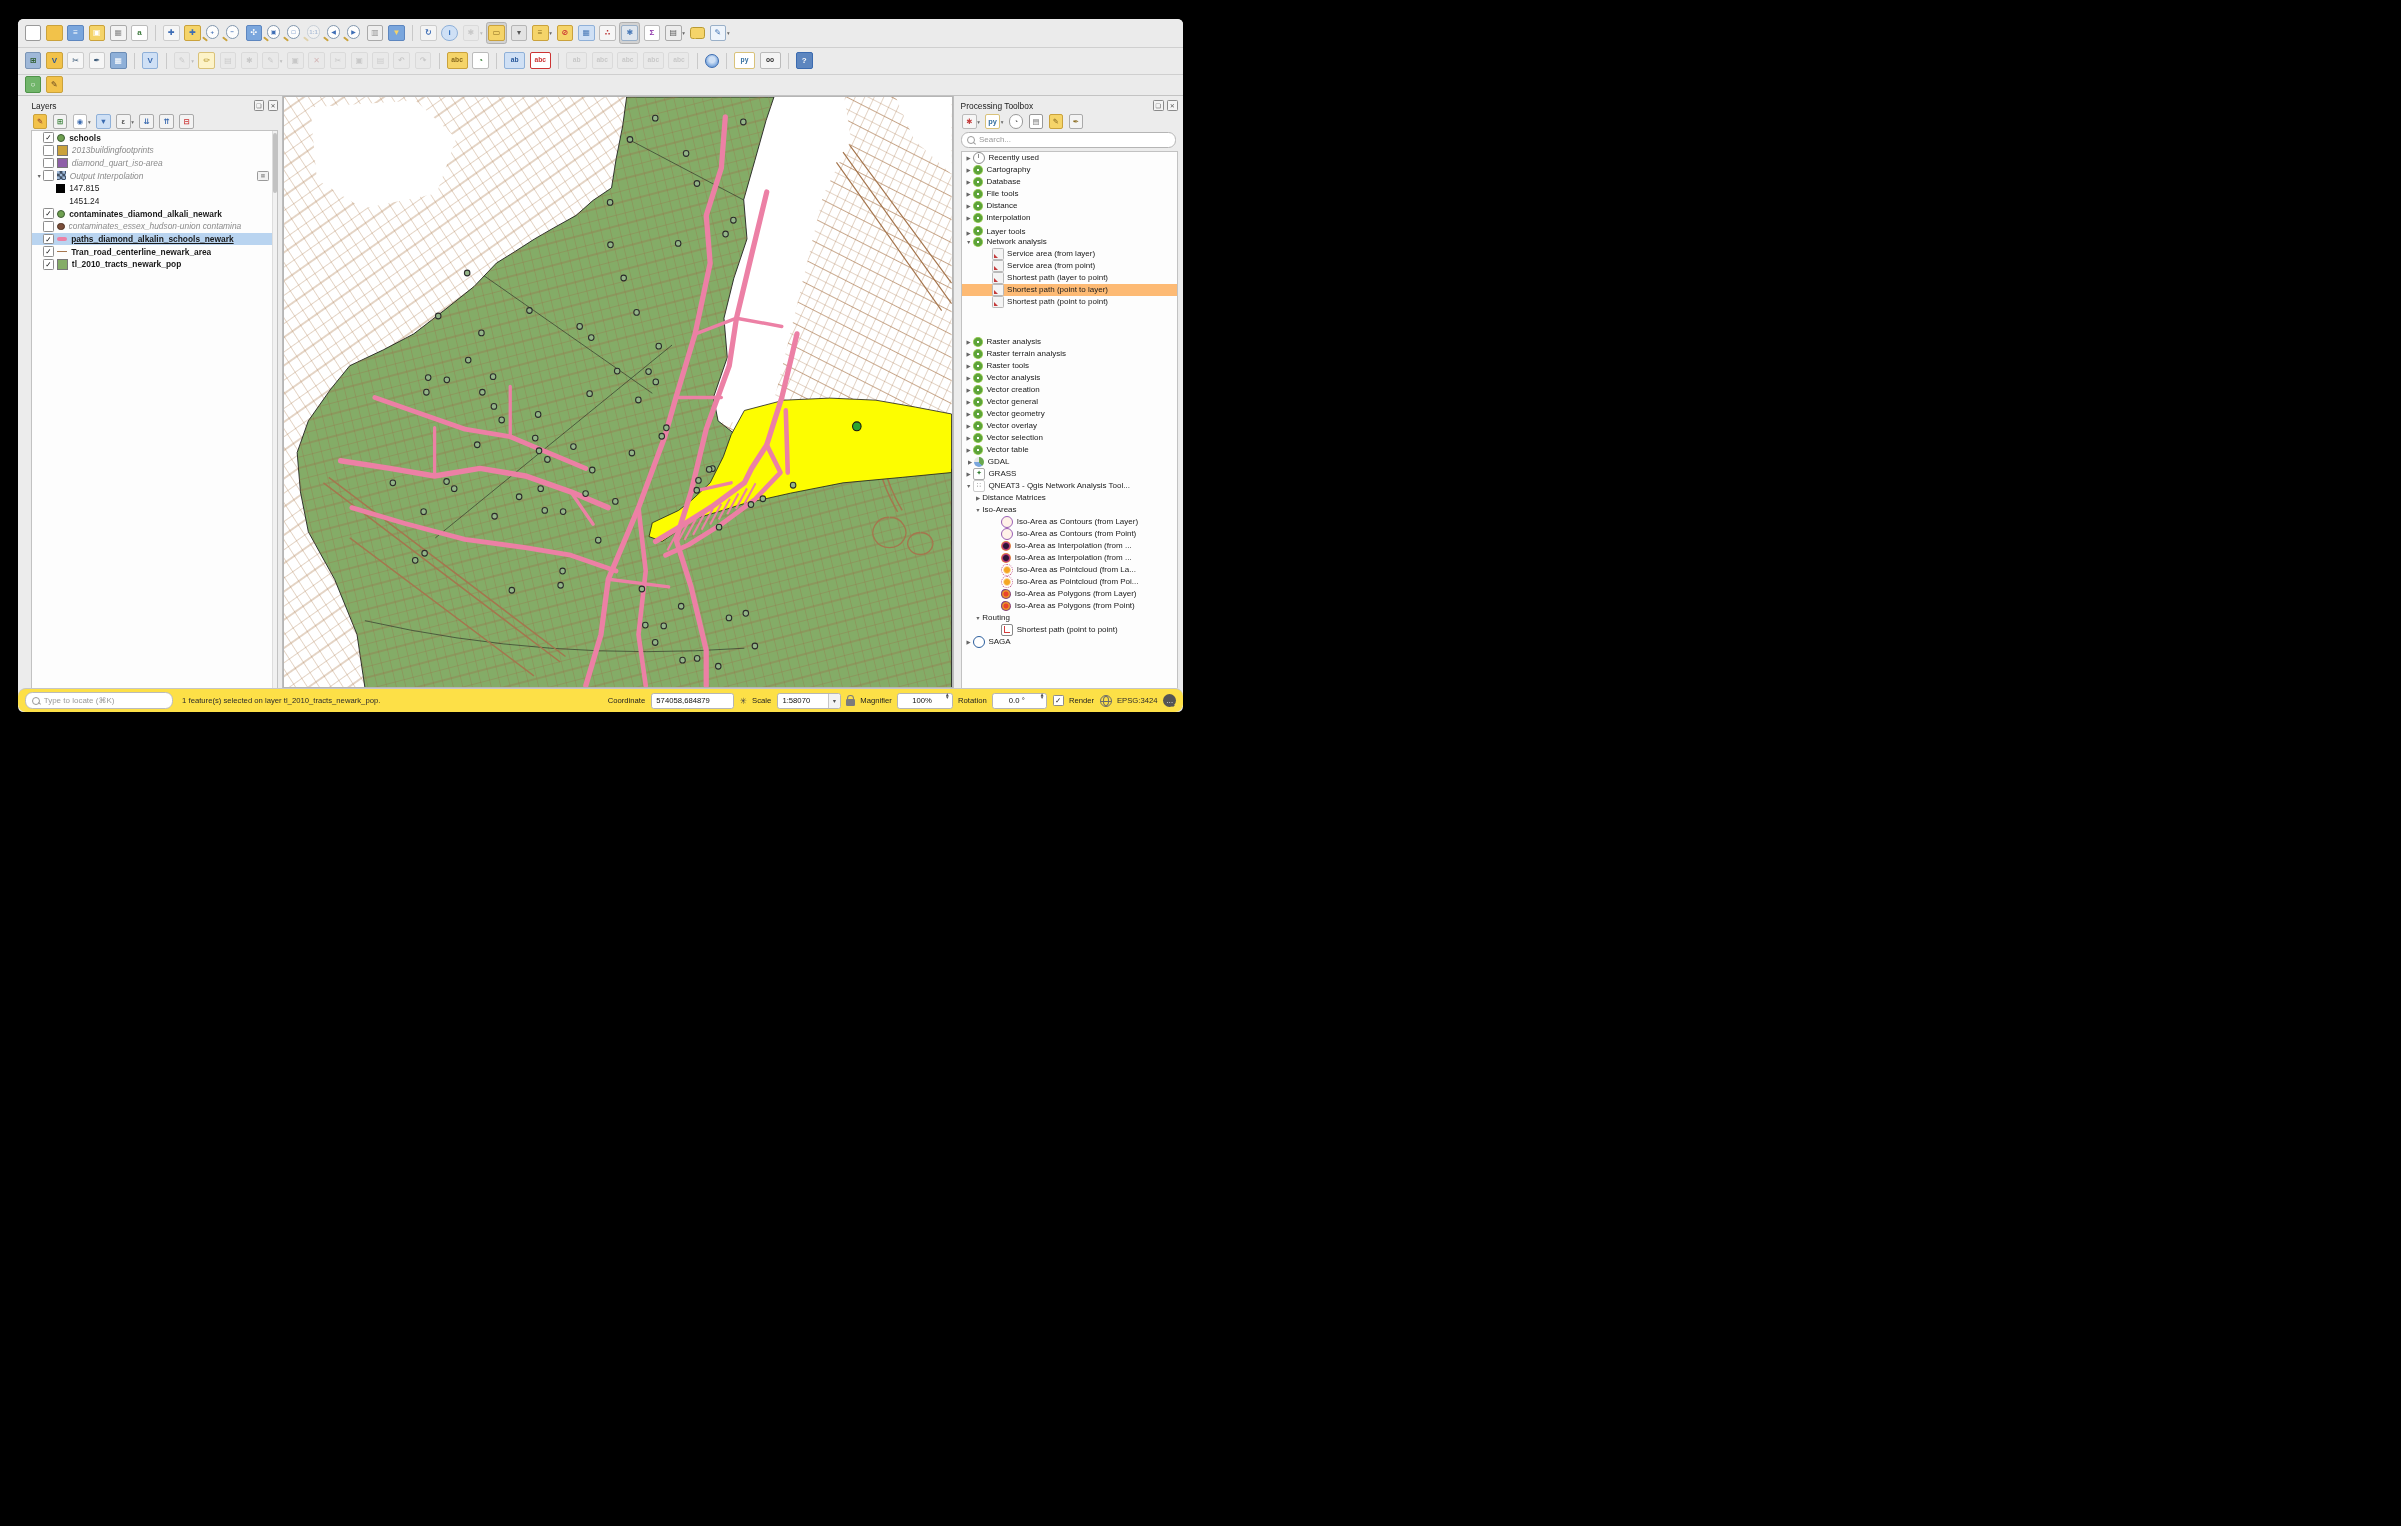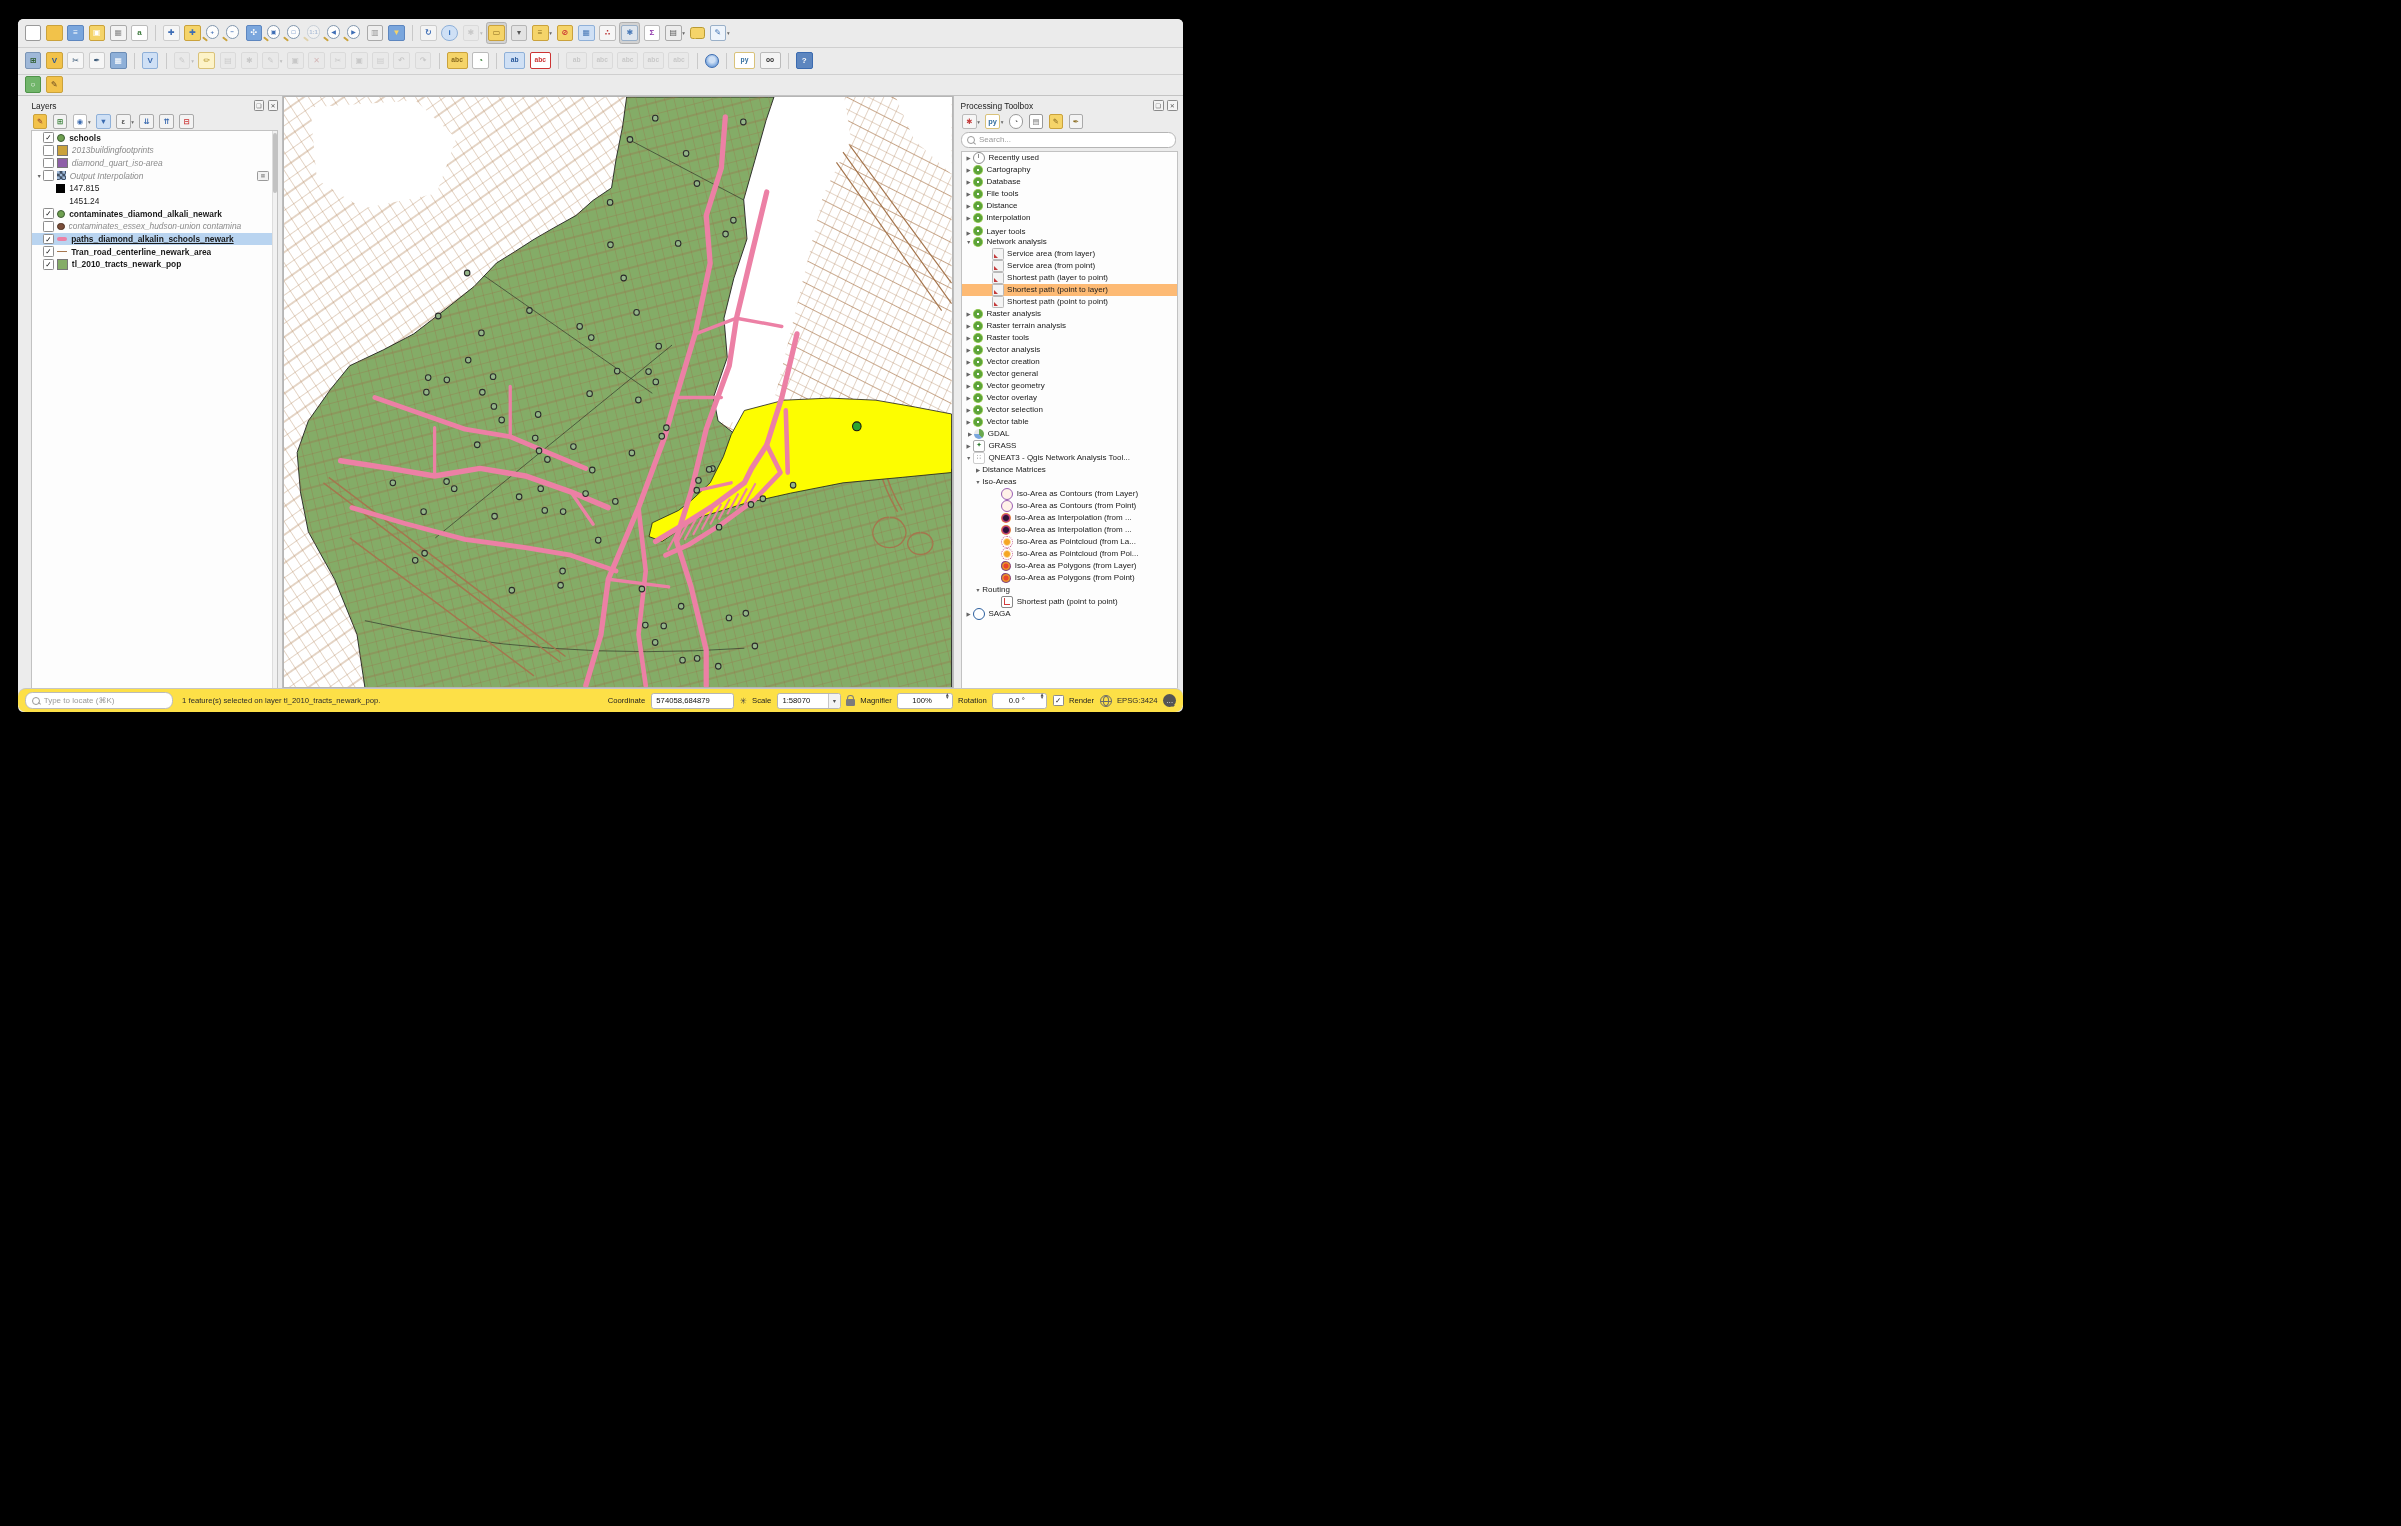--- a/index.html
+++ b/index.html
@@ -744,21 +744,21 @@
               <div class="prow sel" style="padding-left: 21.4px;">
                 <span class="pexp"></span>
                 <span class="picon pi-alg"></span>
                 <span>Shortest path (point to layer)</span>
               </div>
               <div class="prow" style="padding-left: 21.4px;">
                 <span class="pexp"></span>
                 <span class="picon pi-alg"></span>
                 <span>Shortest path (point to point)</span>
               </div>
-              <div class="prow" style="padding-left: 2.7px;">
+              <div class="prow" style="padding-left: 2.7px; margin-top: 28px;">
                 <span class="pexp">▶</span>
                 <span class="picon pi-q"></span>
                 <span>Raster analysis</span>
               </div>
               <div class="prow" style="padding-left: 2.7px;">
                 <span class="pexp">▶</span>
                 <span class="picon pi-q"></span>
                 <span>Raster terrain analysis</span>
               </div>
               <div class="prow" style="padding-left: 2.7px;">

